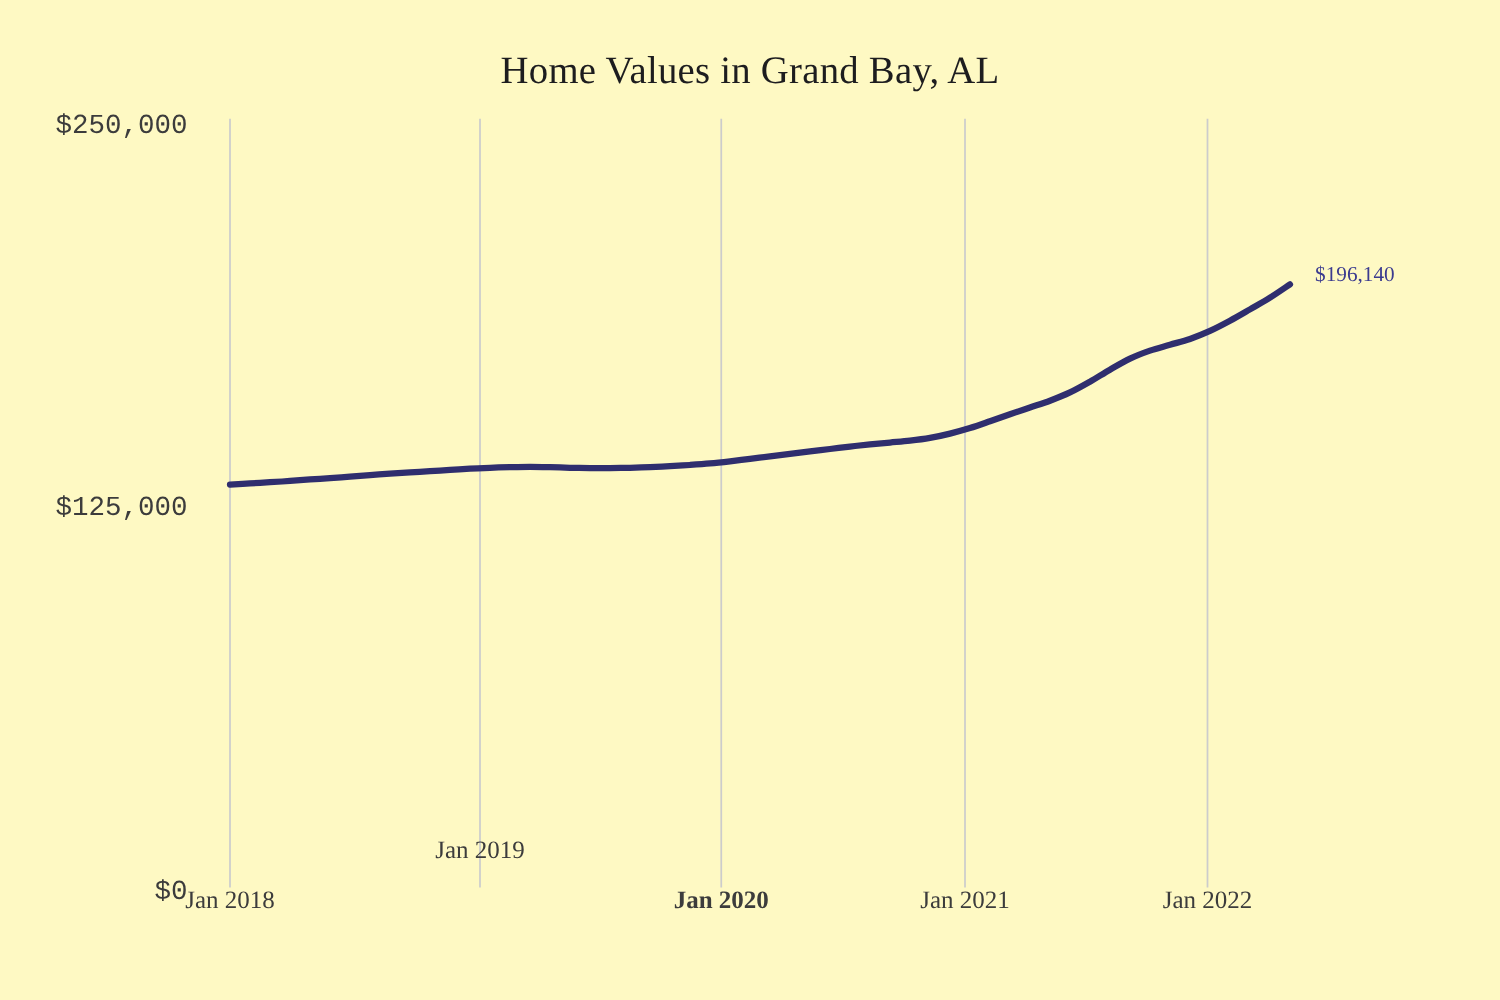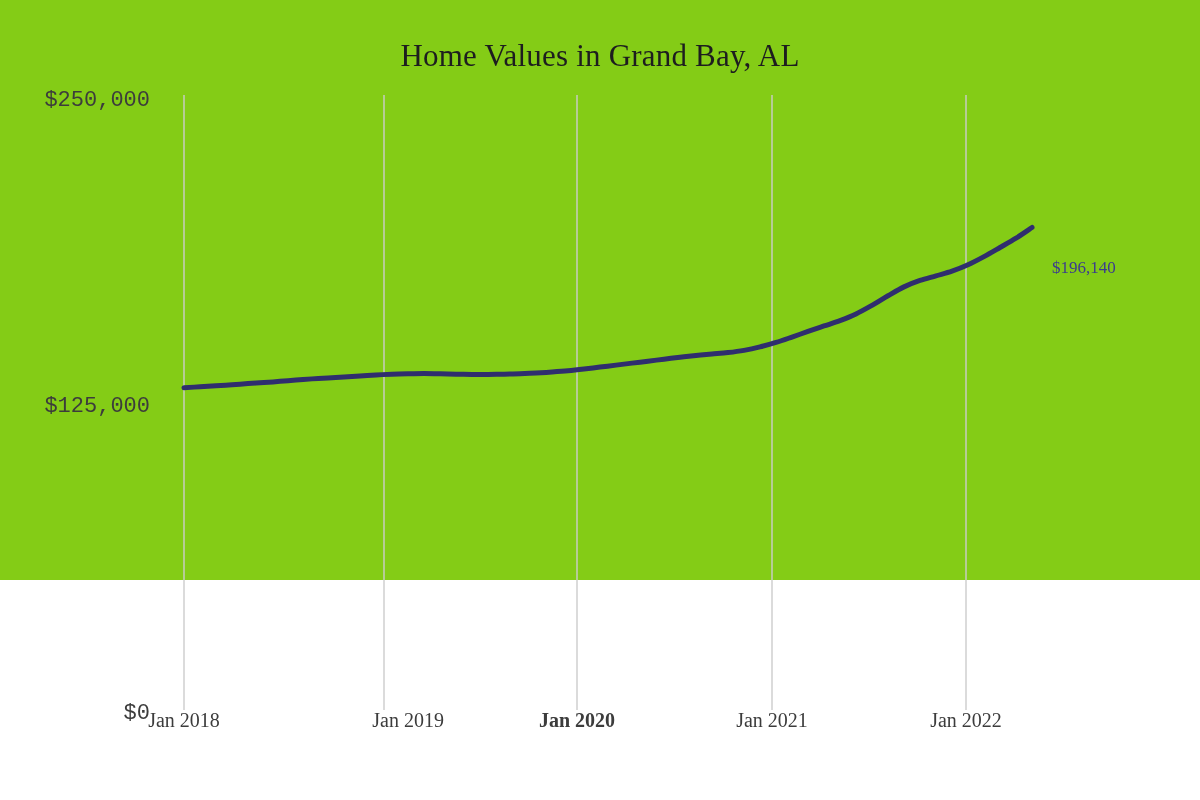--- a/index.html
+++ b/index.html
@@ -10,22 +10,22 @@
   body {
     width: 1200px;
     height: 800px;
     font-family: "Liberation Serif", "DejaVu Serif", serif;
     color: #1a1a1a;
     overflow: hidden;
   }
   #figure {
     position: relative;
     width: 1200px;
-    height: 580px;
-    background: #84cc16;
+    height: 800px;
+    background: #fef9c3;
   }
   #chart-title {
     position: absolute;
     left: 0;
     top: 38px;
     width: 1200px;
     text-align: center;
     font-size: 31px;
     font-weight: 400;
     letter-spacing: 0.2px;
@@ -58,21 +58,20 @@
     white-space: nowrap;
   }
   #end-value-label {
     position: absolute;
     left: 1052px;
     top: 210px;
     font-size: 17px;
     color: #3b3b8f;
     font-family: "Liberation Serif", "DejaVu Serif", serif;
     white-space: nowrap;
-    margin-top: 48px;
   }
   #source-note {
     position: absolute;
     left: 0;
     top: 760px;
     width: 1200px;
     text-align: center;
     font-size: 16px;
     color: #232323;
     font-family: "Liberation Serif", "DejaVu Serif", serif;
@@ -105,21 +104,21 @@
     <span class="ytick-label">$250,000</span>
   </div>
   <div class="ytick-wrap" style="top:394px;">
     <span class="ytick-label">$125,000</span>
   </div>
   <div class="ytick-wrap" style="top:701px;">
     <span class="ytick-label">$0</span>
   </div>
 
   <div class="xtick-label" style="left:124px;top:709px;width:120px;">Jan 2018</div>
-  <div class="xtick-label" style="left:324px;top:709px;width:120px;text-align:right;">Jan 2019</div>
+  <div class="xtick-label" style="left:324px;top:669px;width:120px;">Jan 2019</div>
   <div class="xtick-label" style="left:517px;top:709px;width:120px;font-weight:bold;">Jan 2020</div>
   <div class="xtick-label" style="left:712px;top:709px;width:120px;">Jan 2021</div>
   <div class="xtick-label" style="left:906px;top:709px;width:120px;">Jan 2022</div>
 
   <div id="end-value-label">$196,140</div>
 
 
 </div>
 
 </body></html>

